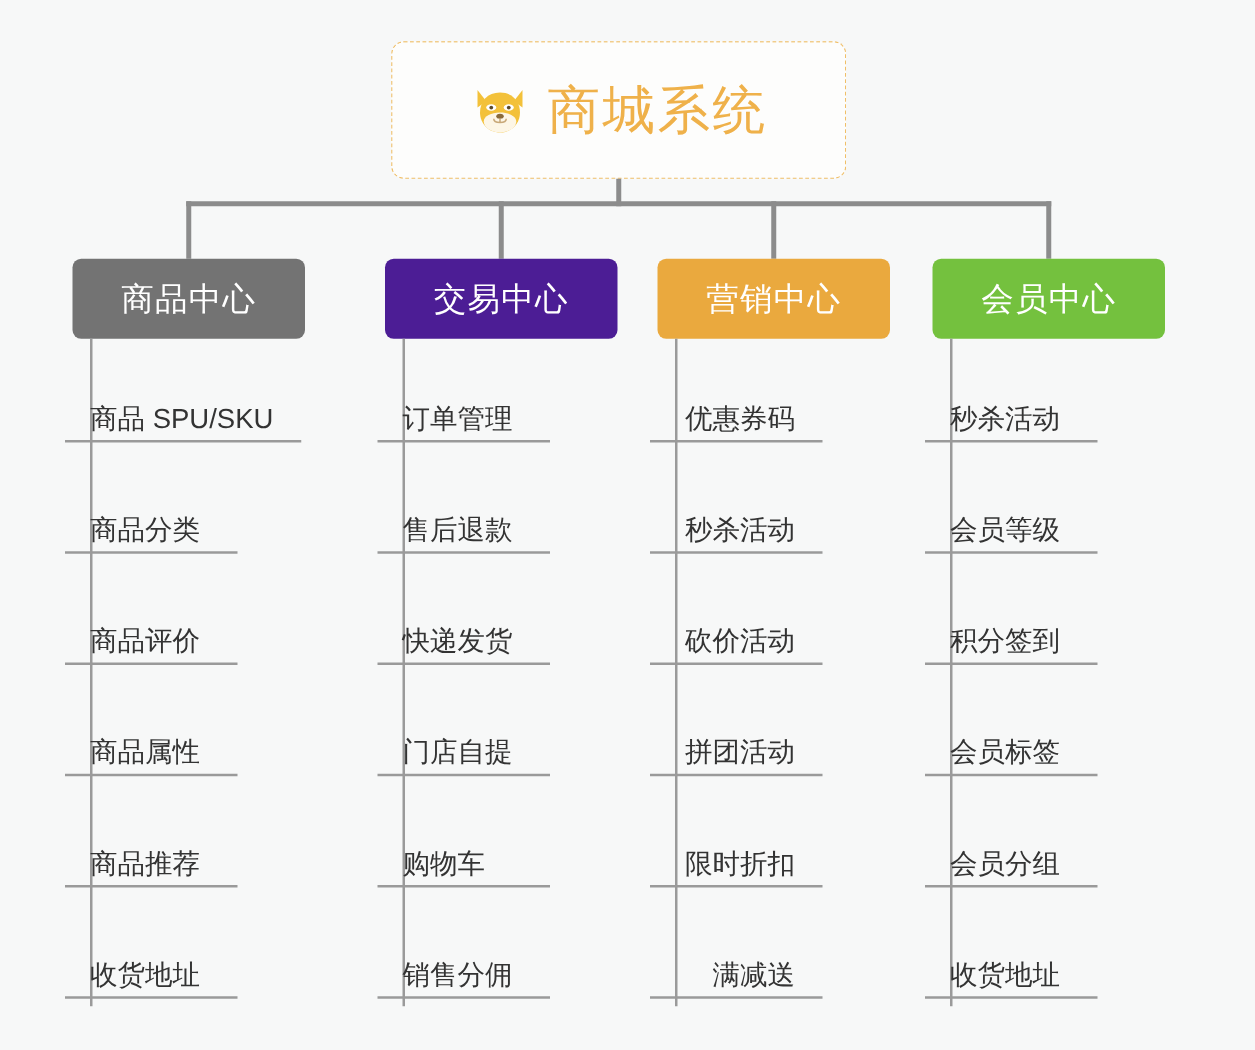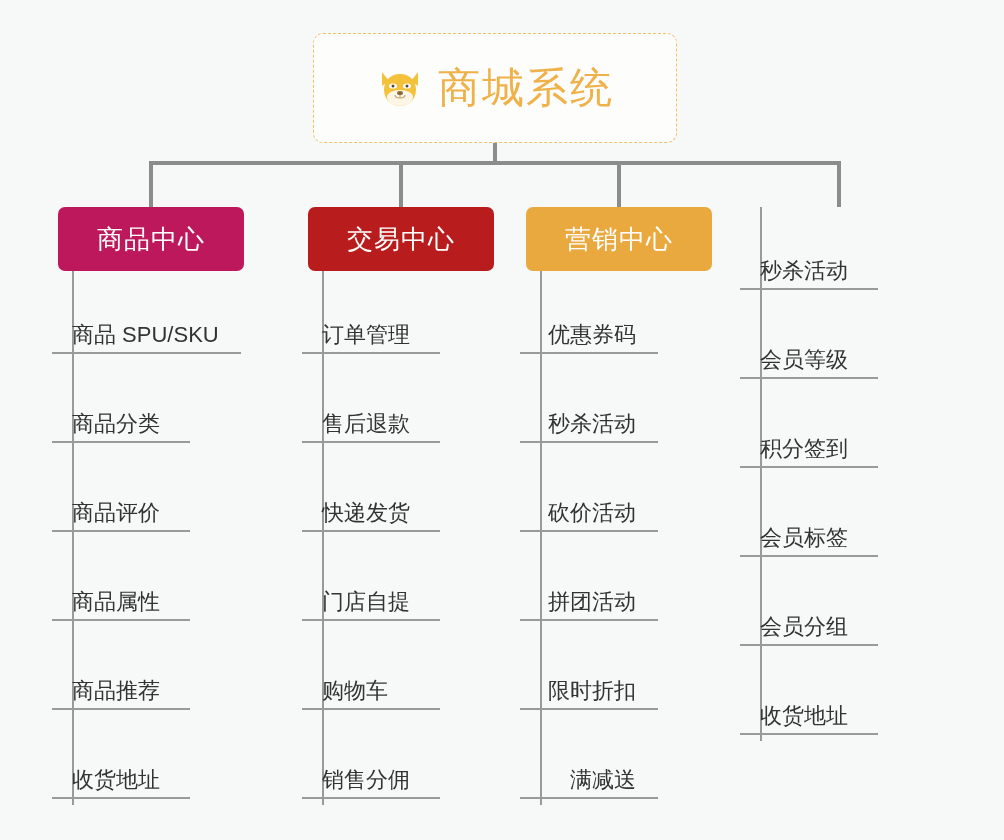--- a/index.html
+++ b/index.html
@@ -169,21 +169,21 @@
   </div>
 
   <div class="conn conn-v-root" style="background: rgb(140, 140, 140);"></div>
   <div class="conn conn-bus" style="background: rgb(140, 140, 140);"></div>
   <div class="conn conn-drop drop-1" style="background: rgb(140, 140, 140);"></div>
   <div class="conn conn-drop drop-2" style="background: rgb(140, 140, 140);"></div>
   <div class="conn conn-drop drop-3" style="background: rgb(140, 140, 140);"></div>
   <div class="conn conn-drop drop-4" style="background: rgb(140, 140, 140);"></div>
 
   <div class="column col-1">
-    <div class="cat-box" style="background: #be185d;">
+    <div class="cat-box" style="background: #737373;">
       <span>商品中心</span>
     </div>
     <div class="leaf-wrap">
       <div class="leaf-trunk" style="background: rgb(154, 154, 154);"></div>
       <ul class="leaf-list">
         <li class="leaf-item">
             <span class="leaf-label" style="border-bottom-color: rgb(154, 154, 154); color: rgb(51, 51, 51);">商品 SPU/SKU</span>
           </li>
         <li class="leaf-item">
             <span class="leaf-label" style="border-bottom-color: rgb(154, 154, 154); color: rgb(51, 51, 51);">商品分类</span>
@@ -198,21 +198,21 @@
             <span class="leaf-label" style="border-bottom-color: rgb(154, 154, 154); color: rgb(51, 51, 51);">商品推荐</span>
           </li>
         <li class="leaf-item">
             <span class="leaf-label" style="border-bottom-color: rgb(154, 154, 154); color: rgb(51, 51, 51);">收货地址</span>
           </li>
       </ul>
     </div>
   </div>
 
   <div class="column col-2">
-    <div class="cat-box" style="background: #b91c1c;">
+    <div class="cat-box" style="background: #4c1d95;">
       <span>交易中心</span>
     </div>
     <div class="leaf-wrap">
       <div class="leaf-trunk" style="background: rgb(154, 154, 154);"></div>
       <ul class="leaf-list">
         <li class="leaf-item">
             <span class="leaf-label" style="border-bottom-color: rgb(154, 154, 154); color: rgb(51, 51, 51);">订单管理</span>
           </li>
         <li class="leaf-item">
             <span class="leaf-label" style="border-bottom-color: rgb(154, 154, 154); color: rgb(51, 51, 51);">售后退款</span>
@@ -256,20 +256,23 @@
             <span class="leaf-label" style="border-bottom-color: rgb(154, 154, 154); color: rgb(51, 51, 51);">限时折扣</span>
           </li>
         <li class="leaf-item">
             <span class="leaf-label" style="border-bottom-color: rgb(154, 154, 154); color: rgb(51, 51, 51);">满减送</span>
           </li>
       </ul>
     </div>
   </div>
 
   <div class="column col-4">
+    <div class="cat-box" style="background: rgb(116, 193, 62);">
+      <span>会员中心</span>
+    </div>
     <div class="leaf-wrap">
       <div class="leaf-trunk" style="background: rgb(154, 154, 154);"></div>
       <ul class="leaf-list">
         <li class="leaf-item">
             <span class="leaf-label" style="border-bottom-color: rgb(154, 154, 154); color: rgb(51, 51, 51);">秒杀活动</span>
           </li>
         <li class="leaf-item">
             <span class="leaf-label" style="border-bottom-color: rgb(154, 154, 154); color: rgb(51, 51, 51);">会员等级</span>
           </li>
         <li class="leaf-item">

